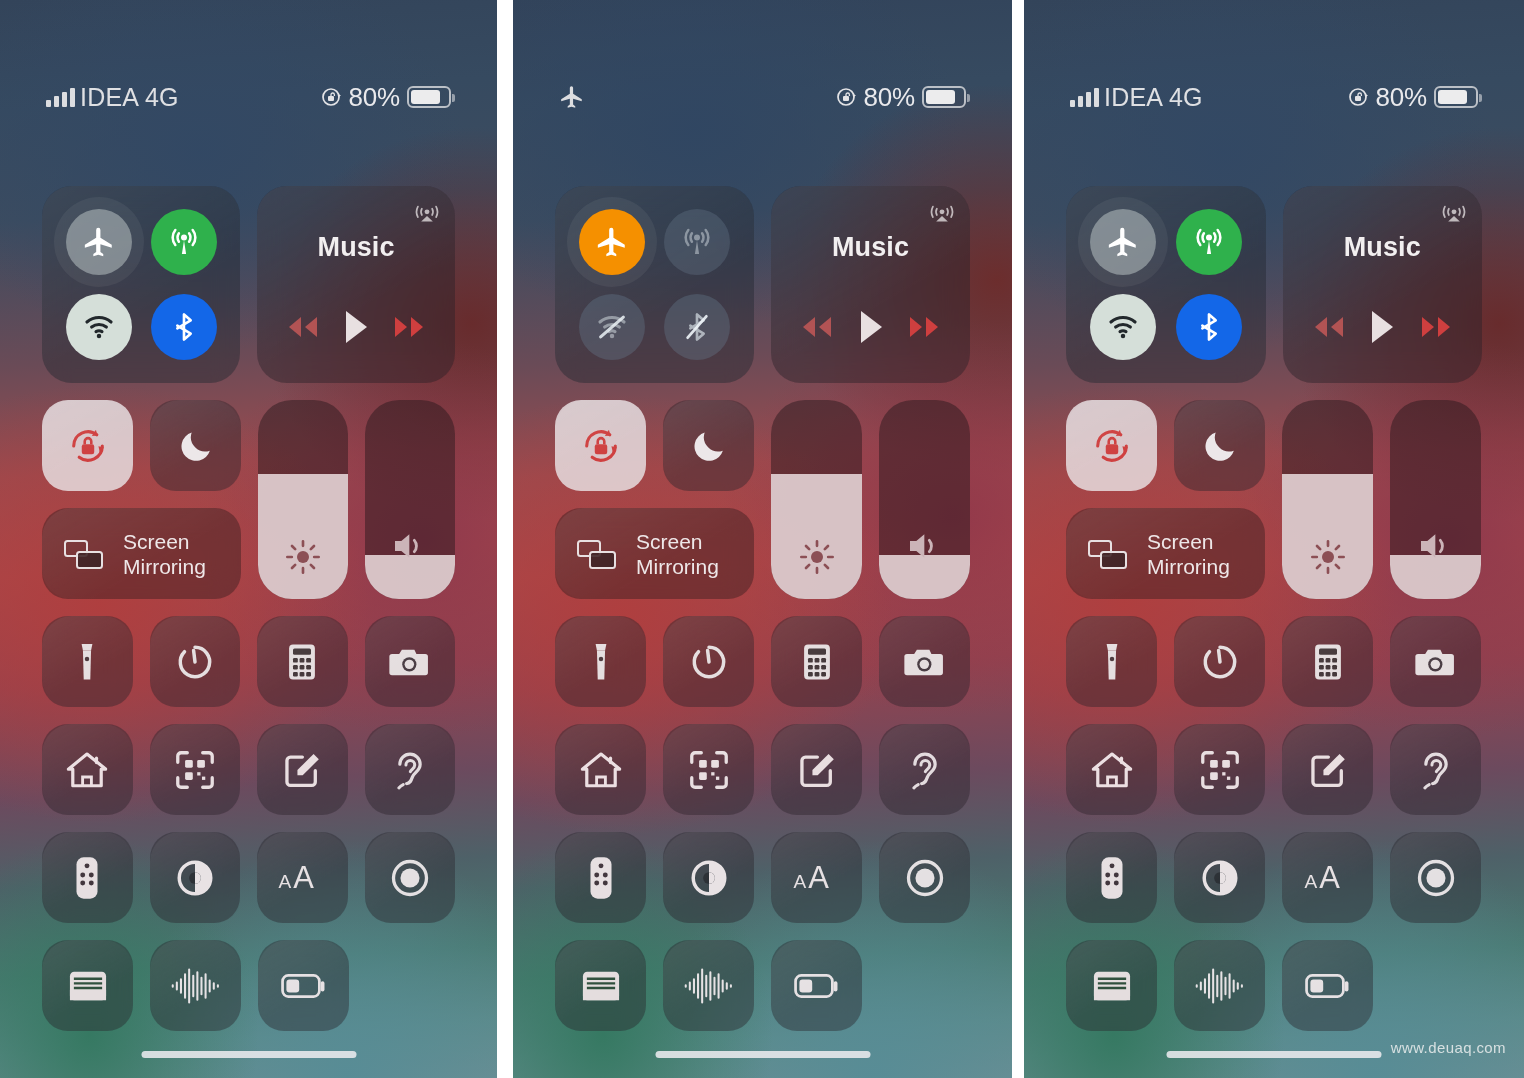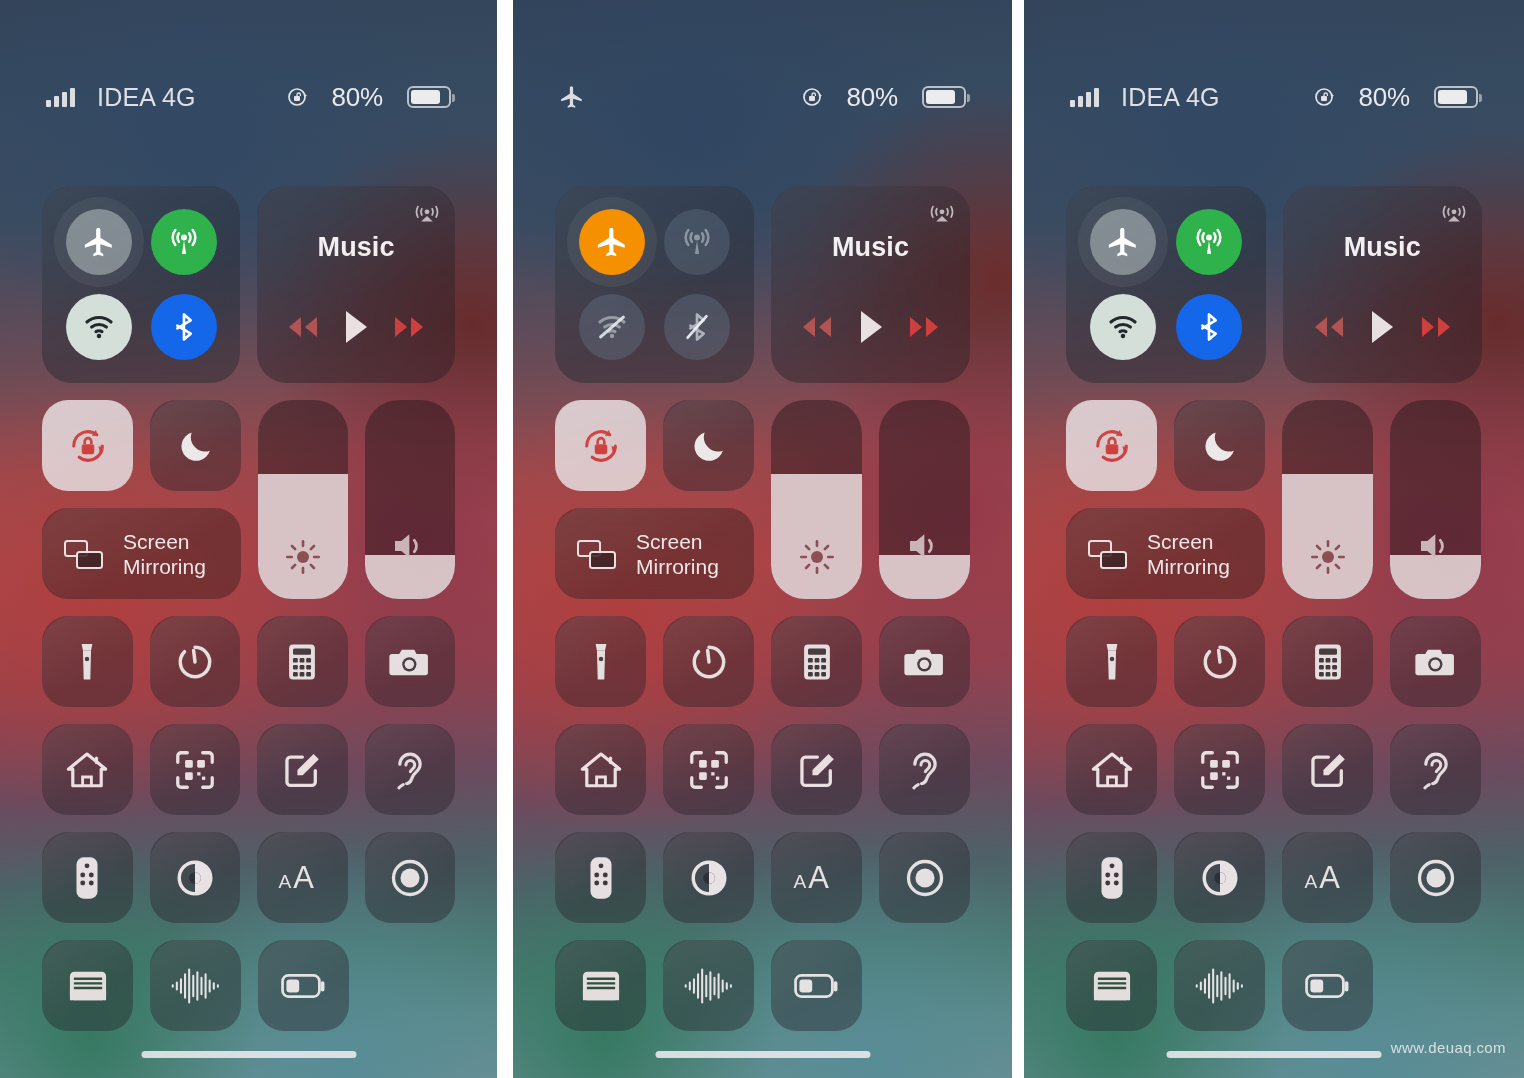--- a/index.html
+++ b/index.html
@@ -50,21 +50,21 @@
         #4a7a72 88%, #5e8b8a 95%, #6d8f94 100%);
   }
 
   
   .statusbar {
     position:absolute; top:0; left:0; right:0; height:176px;
     display:flex; align-items:center; justify-content:space-between;
     padding:0 46px; padding-top:18px;
     color:#e8e8ea;
   }
-  .sb-left, .sb-right { display:flex; align-items:center; gap:22px;text-align:center; }
+  .sb-left, .sb-right { display:flex; align-items:center; gap:5px;text-align:center; }
   .carrier { font-size:25px; letter-spacing:.2px; color:#dfe0e3; font-weight:400; }
   .pct { font-size:26px; color:#e9e9ec; font-weight:500; letter-spacing:-.2px; }
   .bars { display:flex; align-items:flex-end; gap:3px; height:20px; }
   .bars i { display:block; width:5px; background:#dcdde0; border-radius:1px; }
   .bars i:nth-child(1){height:7px}
   .bars i:nth-child(2){height:11px}
   .bars i:nth-child(3){height:15px}
   .bars i:nth-child(4){height:19px}
   .battery {
     width:44px; height:22px; border:2px solid rgba(232,232,234,.75);

